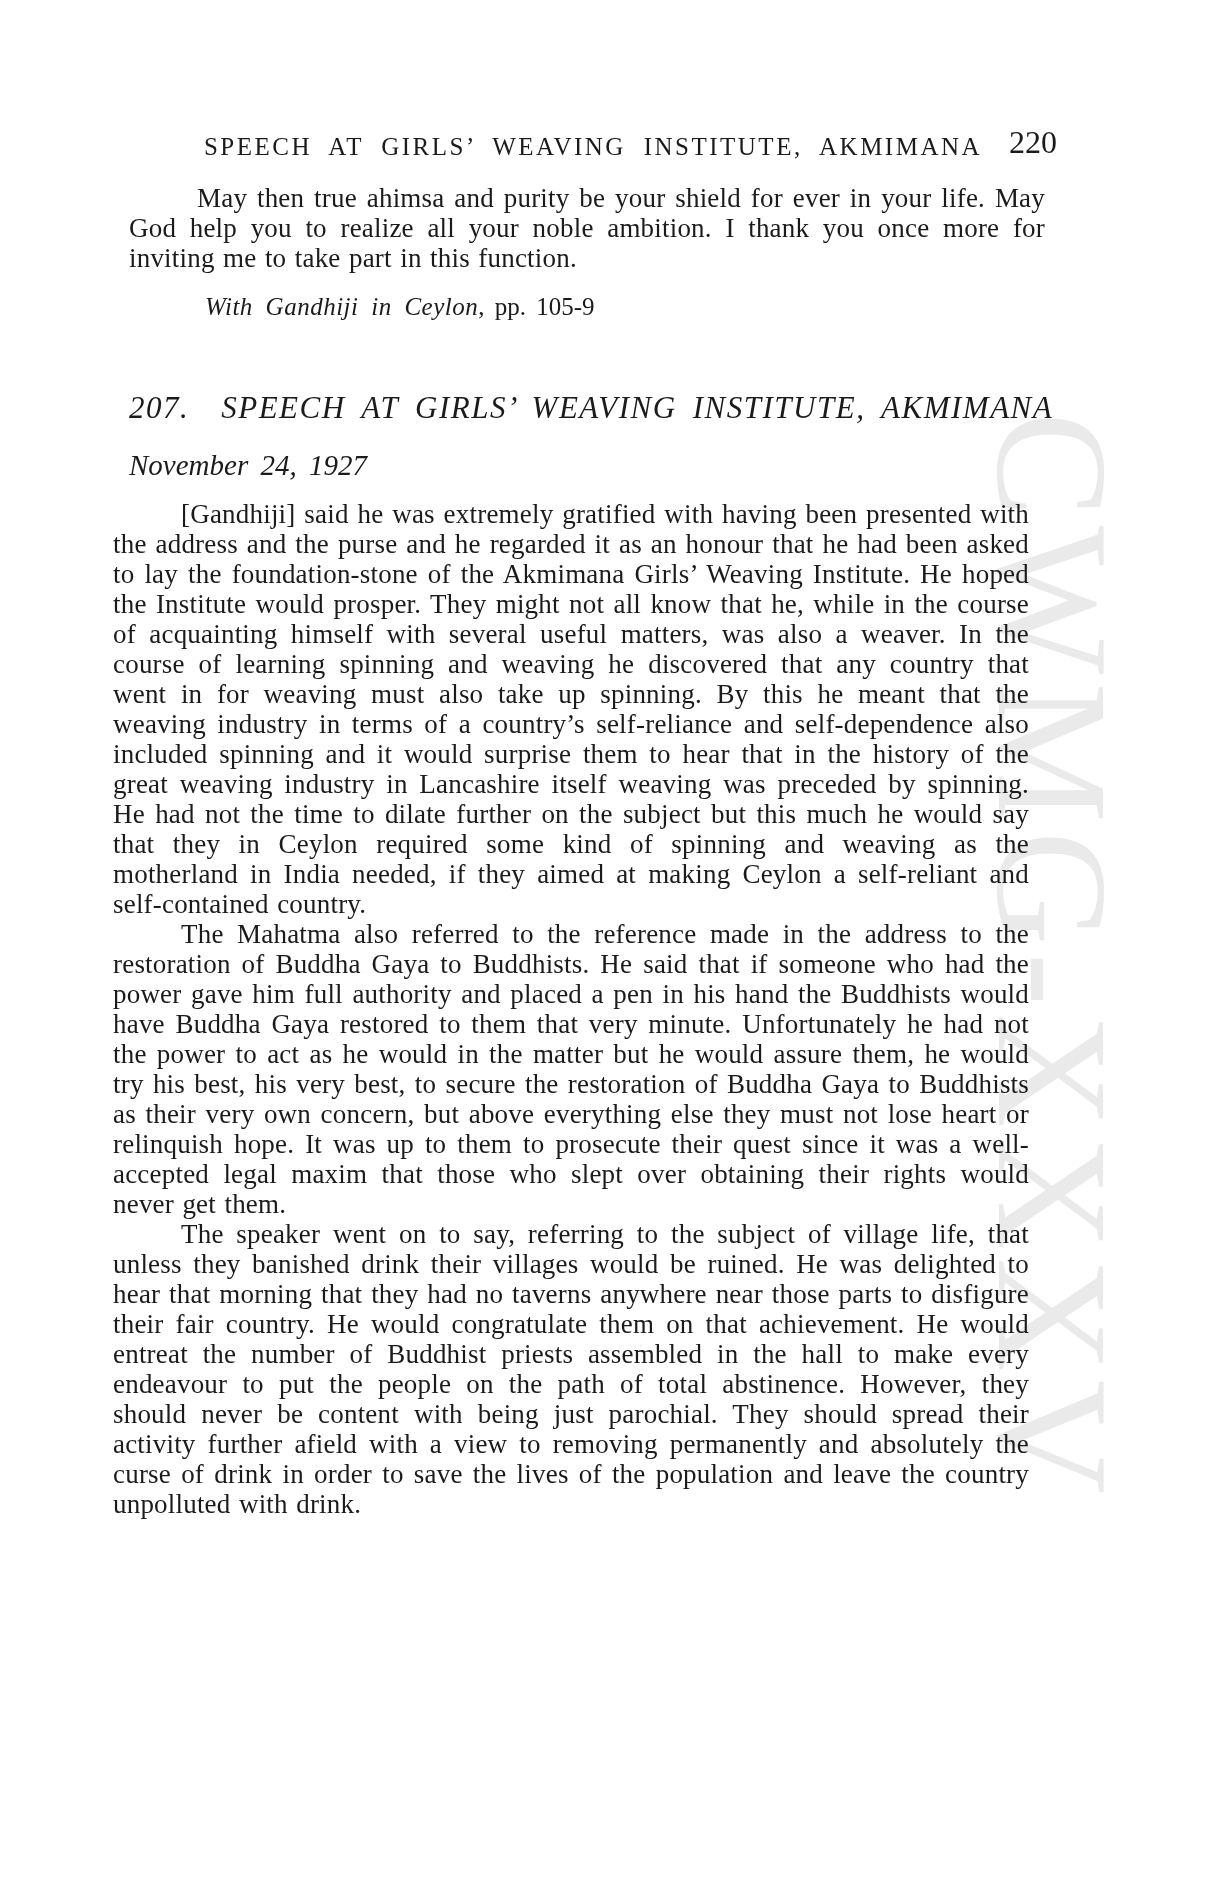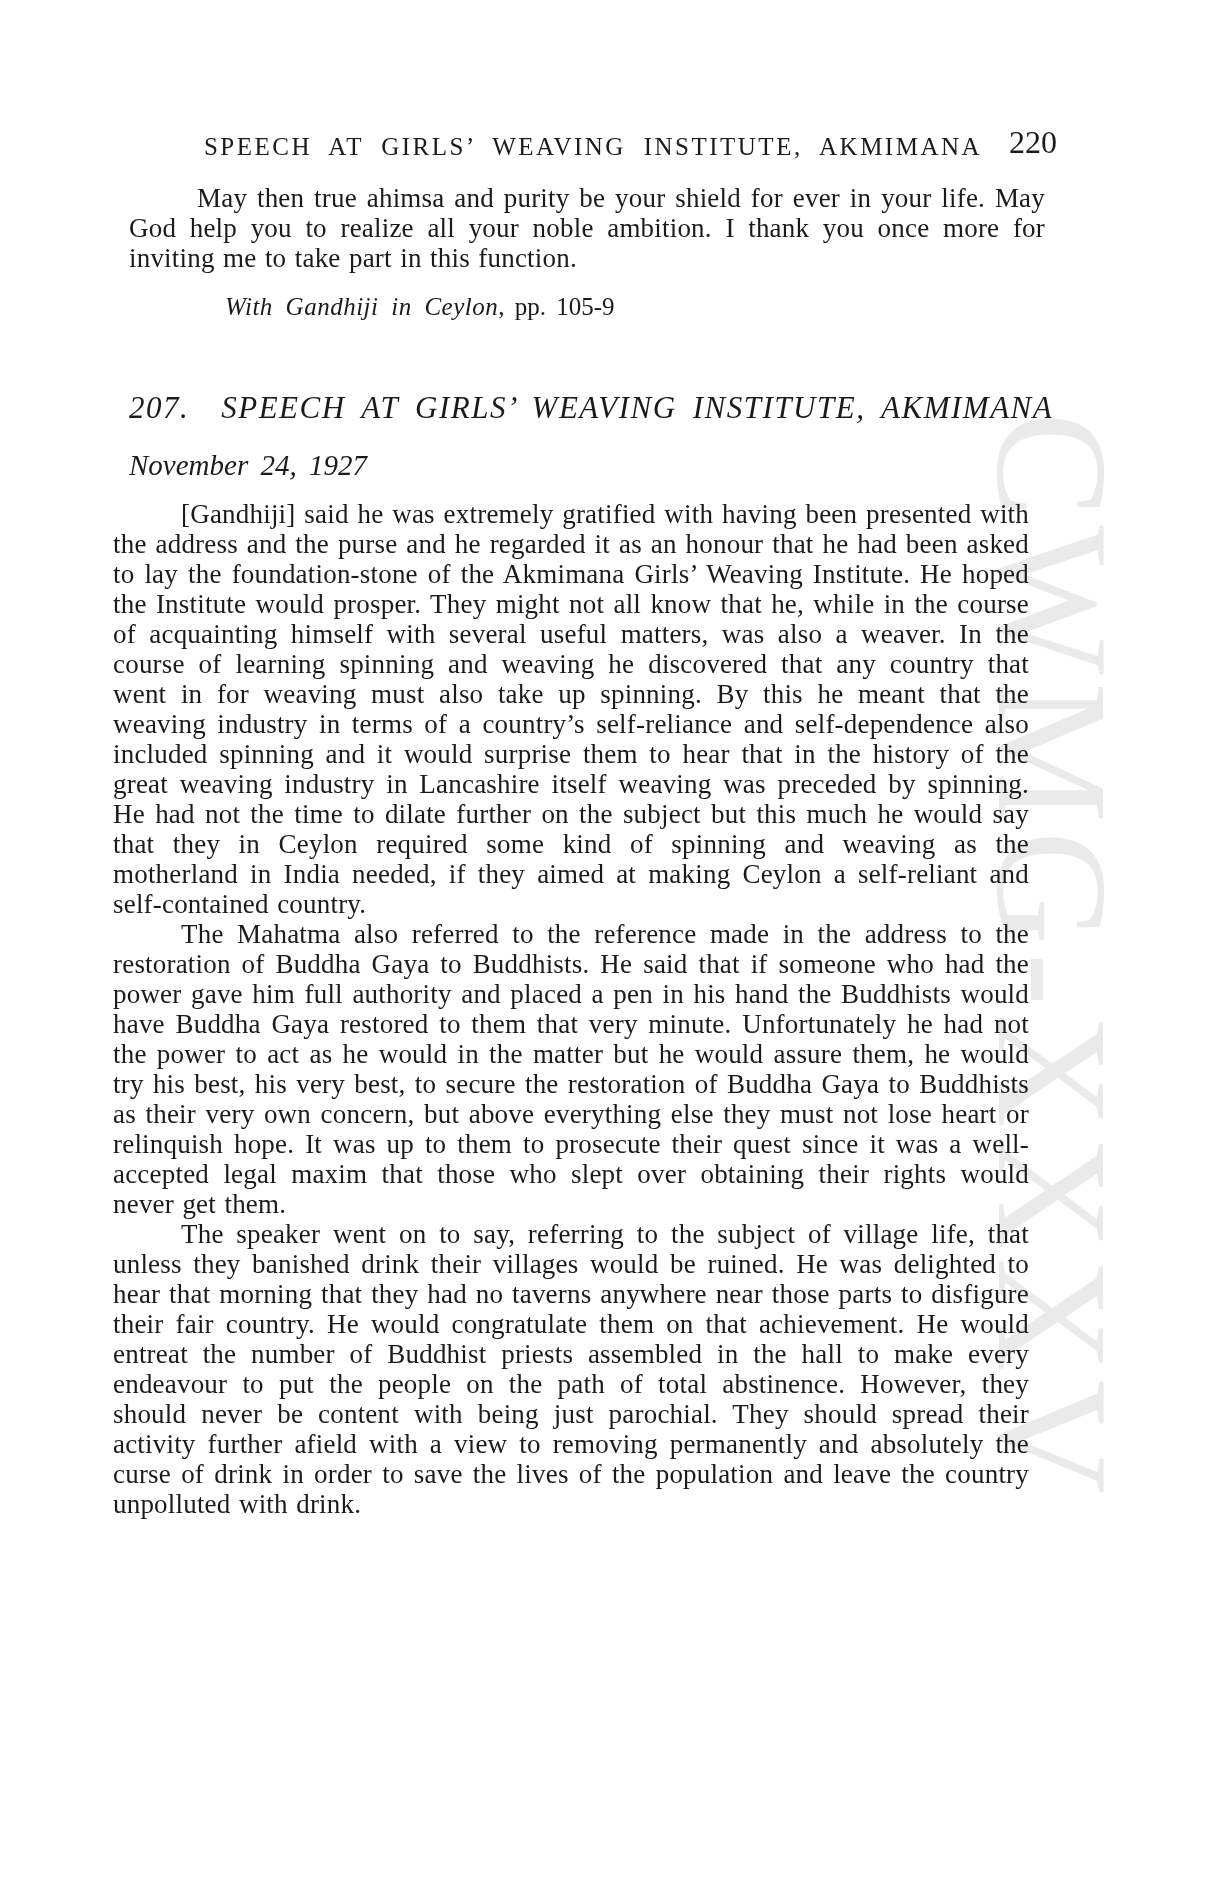--- a/index.html
+++ b/index.html
@@ -51,21 +51,21 @@
     text-align: justify; text-indent: 68px;
     word-spacing: 1.5px; letter-spacing: 0.2px;
   }
 
   .excerpt {
     position: absolute; top: 183px; left: 129px; width: 916px;
   }
 
   .citation {
     position: absolute; top: 293px; left: 205px;
-    font-size: 25px; white-space: nowrap; margin-left: 20px;
+    font-size: 25px; white-space: nowrap;
   }
   .cite-work { font-style: italic; word-spacing: 6px; letter-spacing: 0.5px; }
   .cite-pages { font-style: normal; word-spacing: 4px; }
 
   .article-title {
     position: absolute; top: 390px; left: 129px; width: 916px;
     text-align: center;
     font-style: italic; font-weight: normal;
     font-size: 31px; letter-spacing: 1.5px; word-spacing: 7px;
     white-space: nowrap;

